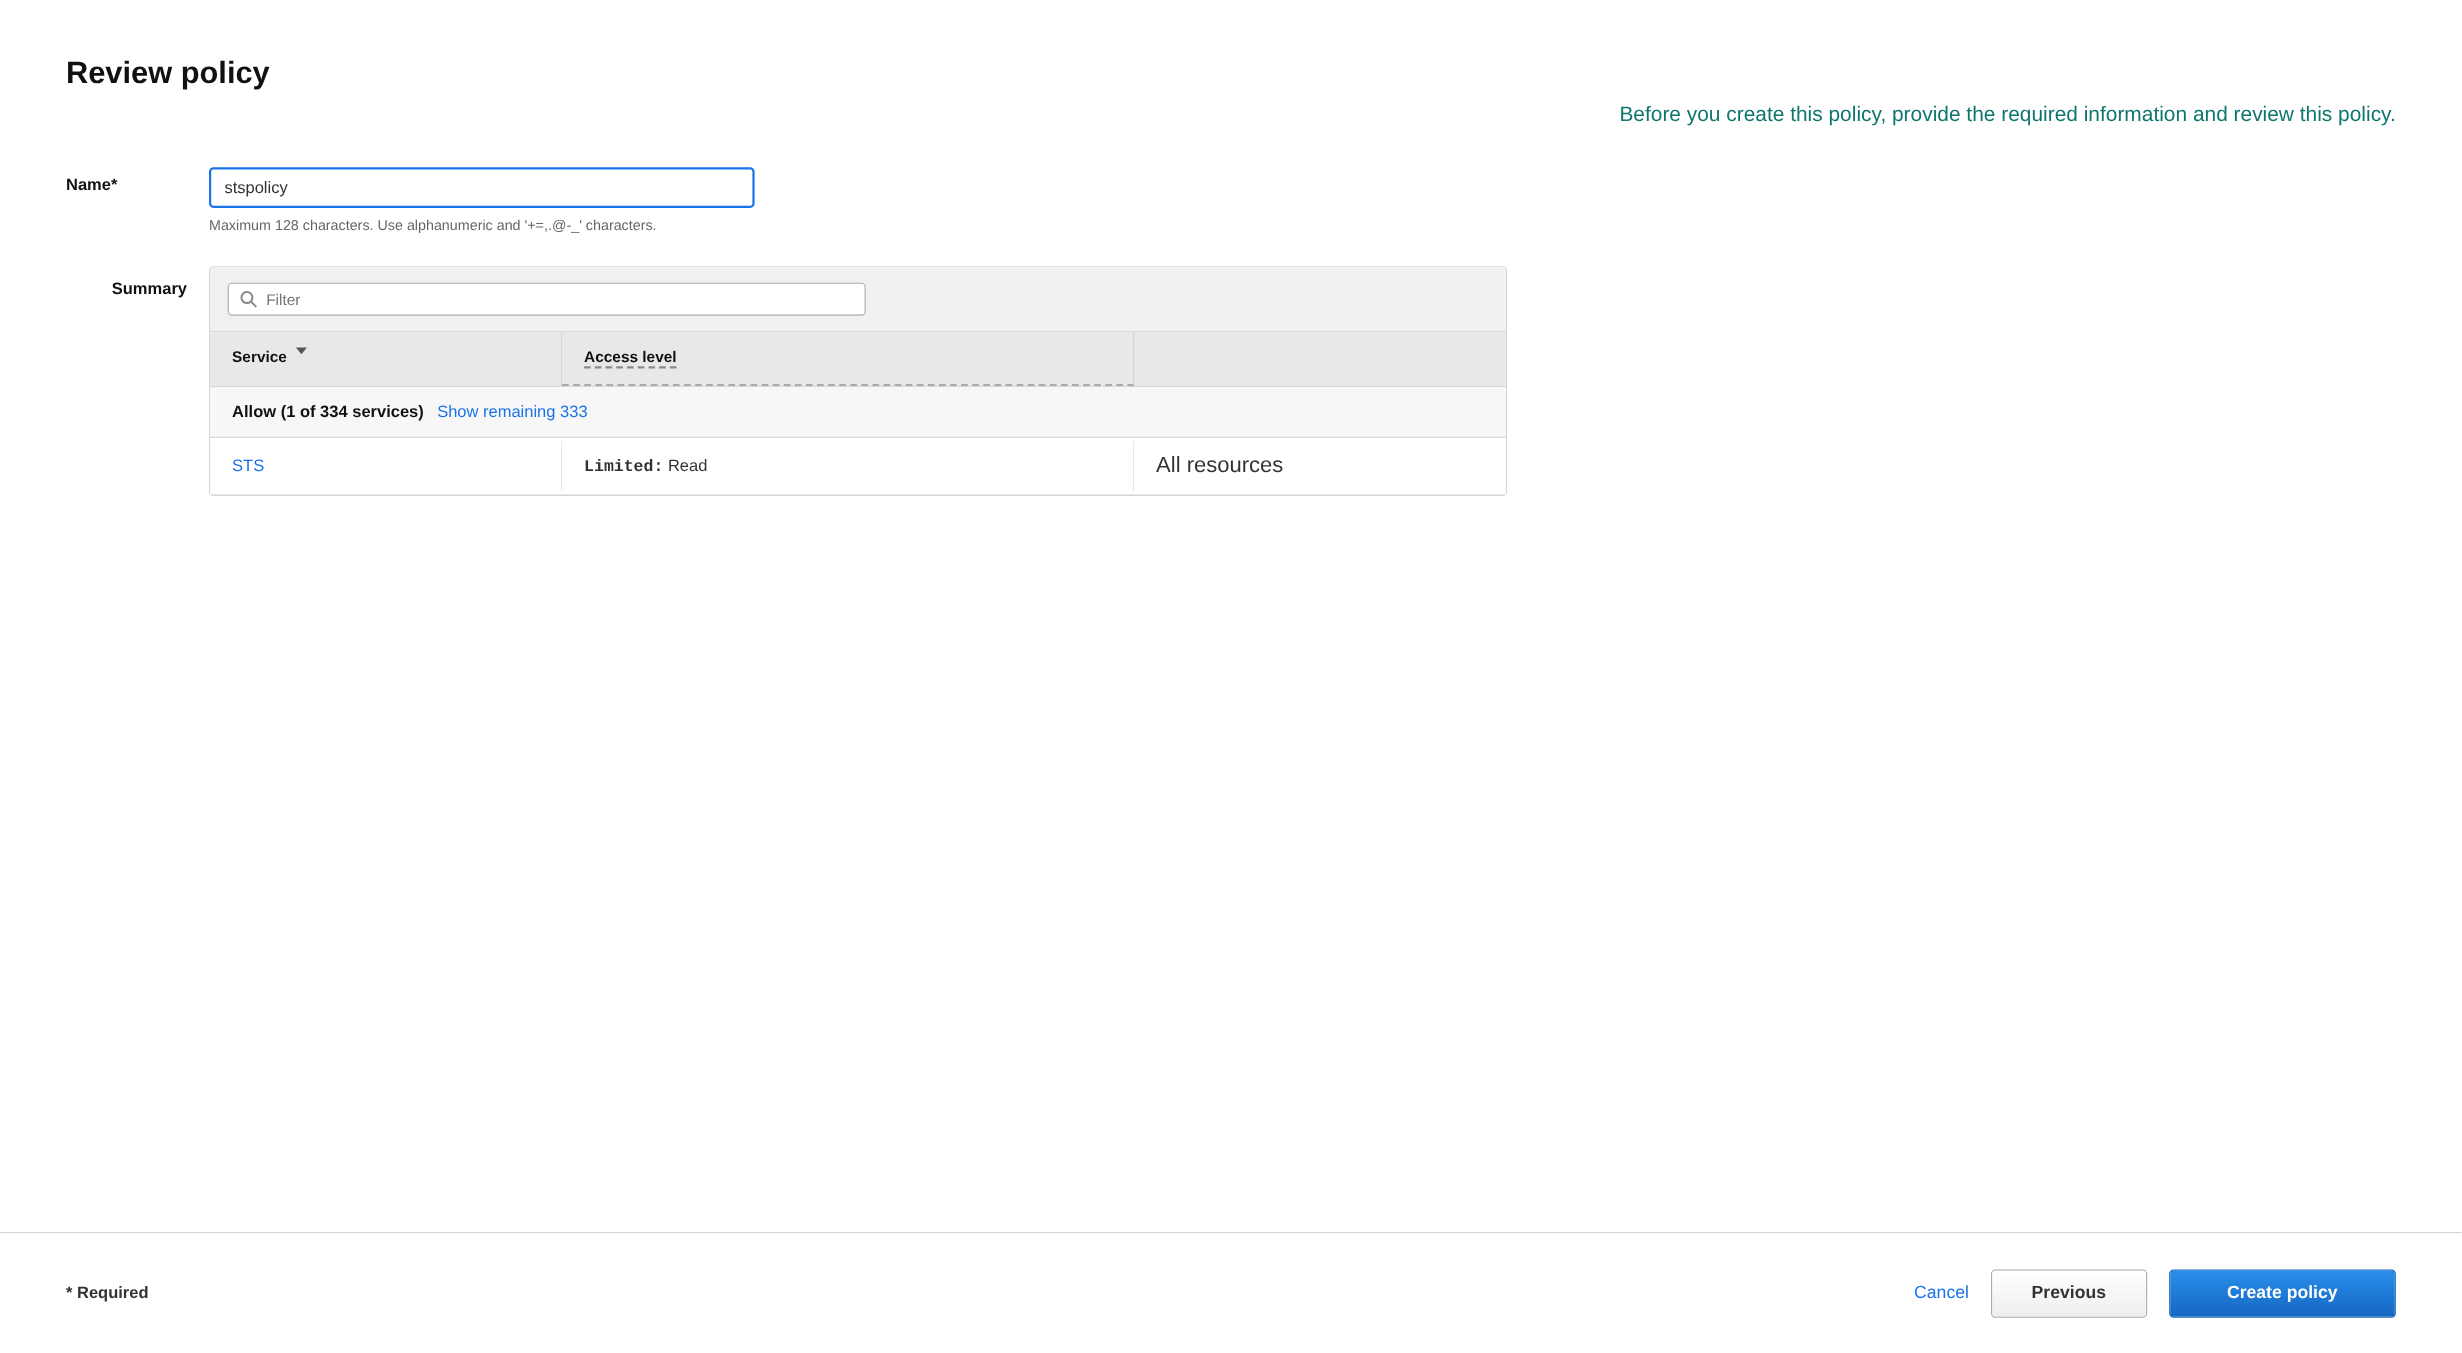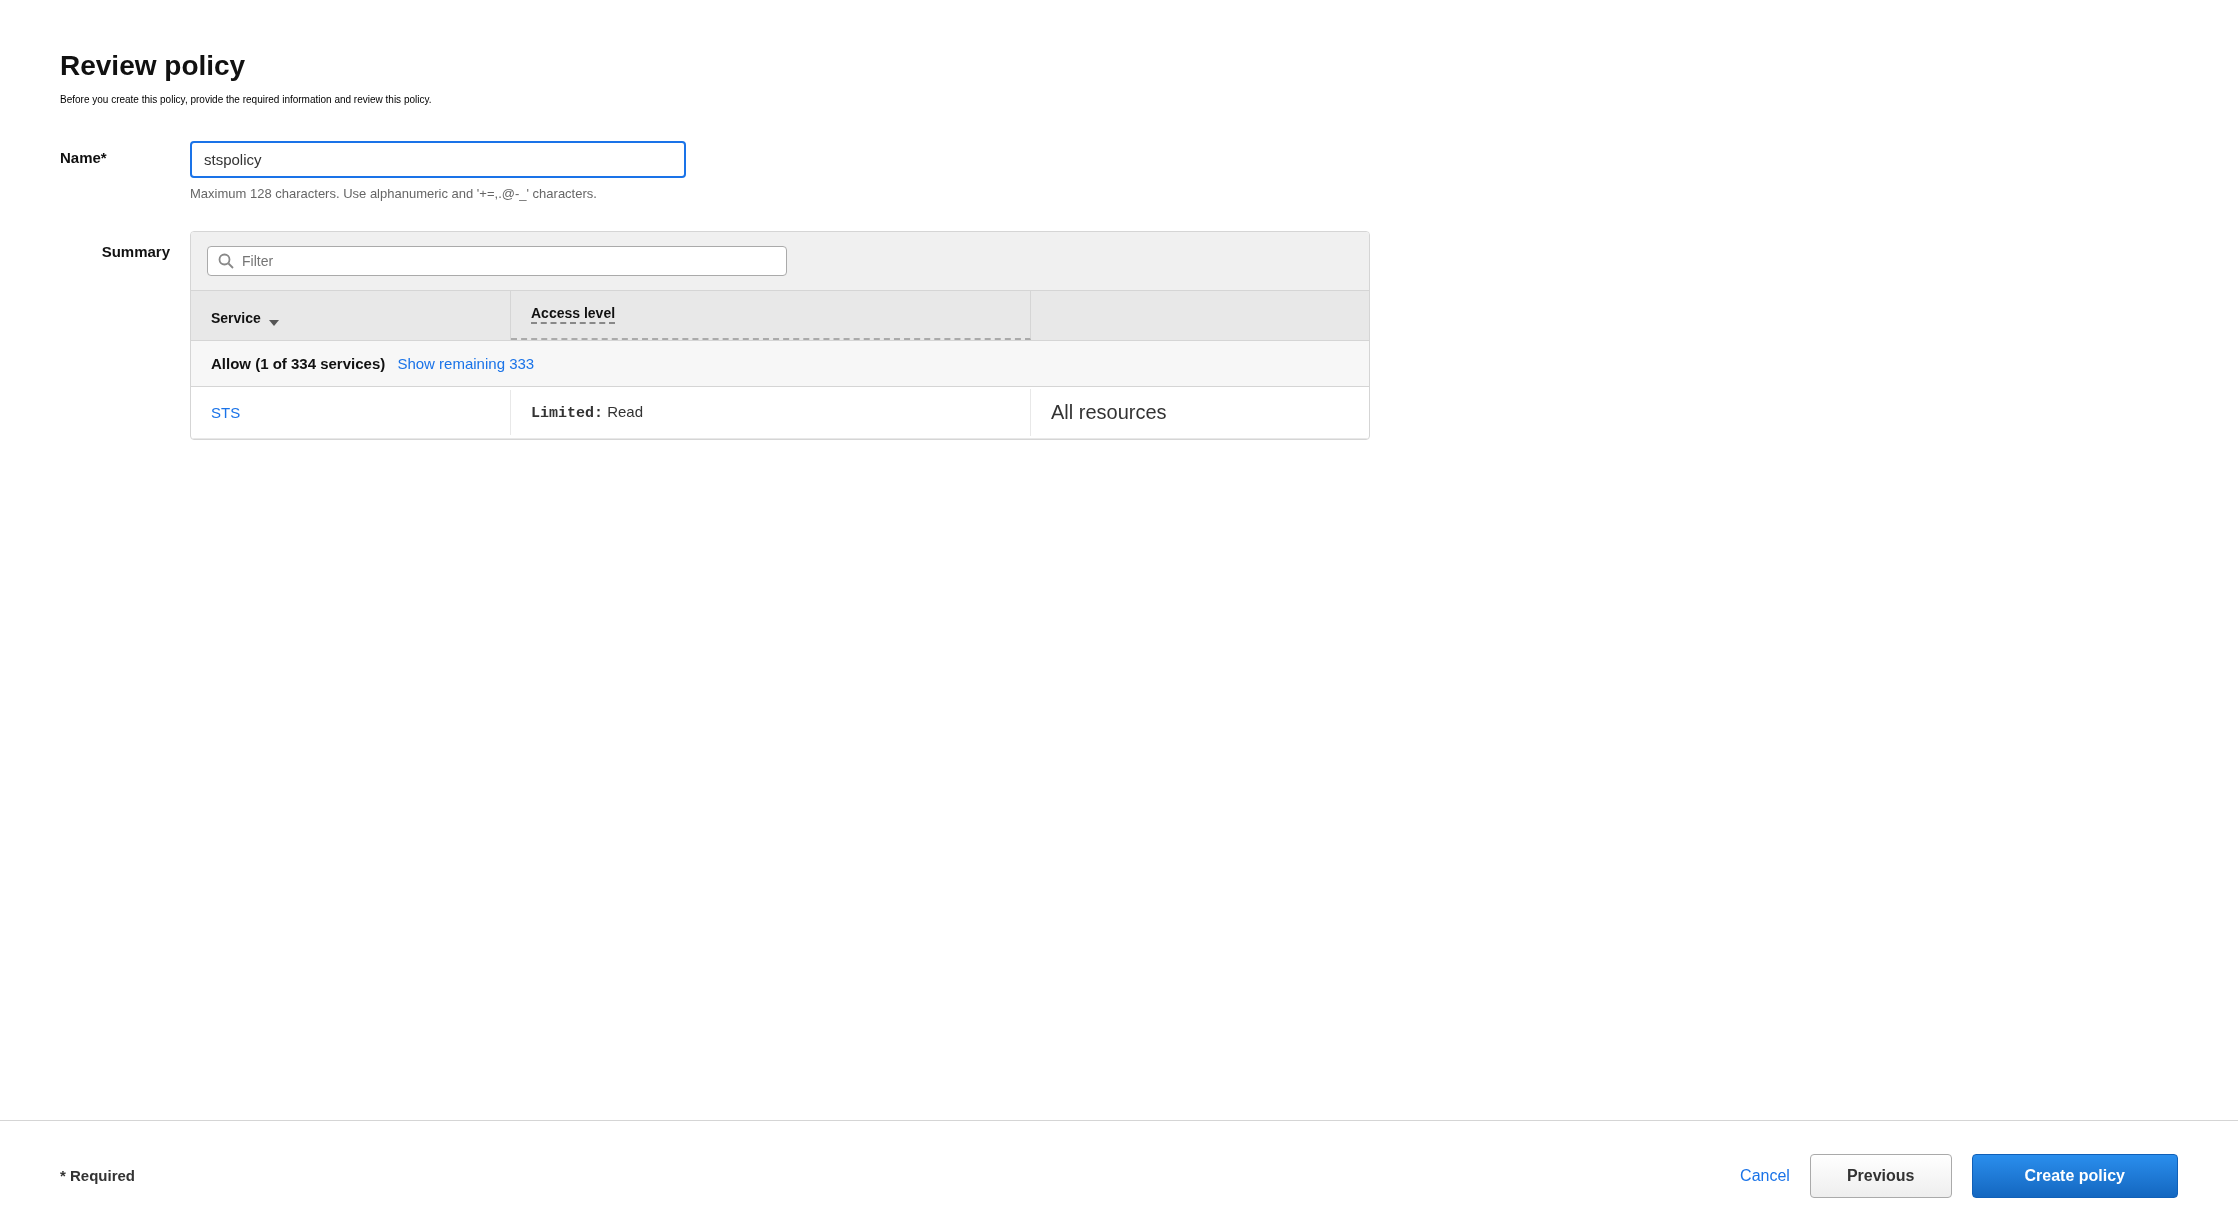--- a/index.html
+++ b/index.html
@@ -25,23 +25,24 @@
     }
 
     .page-title {
       font-size: 28px;
       font-weight: 700;
       color: #111;
       margin-bottom: 12px;
     }
 
     .page-subtitle {
-      font-size: 10px;
-      color: #000000;
+      font-size: 19px;
+      color: #0f766e;
       margin-bottom: 36px;
+      text-align: right;
     }
 
     .form-row {
       display: flex;
       align-items: flex-start;
       margin-bottom: 30px;
     }
 
     .form-label {
       font-size: 15px;
@@ -127,21 +128,21 @@
     }
 
     .th-service {
       flex: 0 0 320px;
       padding: 14px 20px;
       font-size: 14px;
       font-weight: 700;
       color: #111;
       border-right: 1px solid #d5d5d5;
       display: flex;
-      align-items: flex-end;
+      align-items: flex-start;
       gap: 6px;
     }
 
     .th-access {
       flex: 0 0 520px;
       padding: 14px 20px;
       font-size: 14px;
       font-weight: 700;
       color: #111;
       border-right: 1px solid #d5d5d5;

